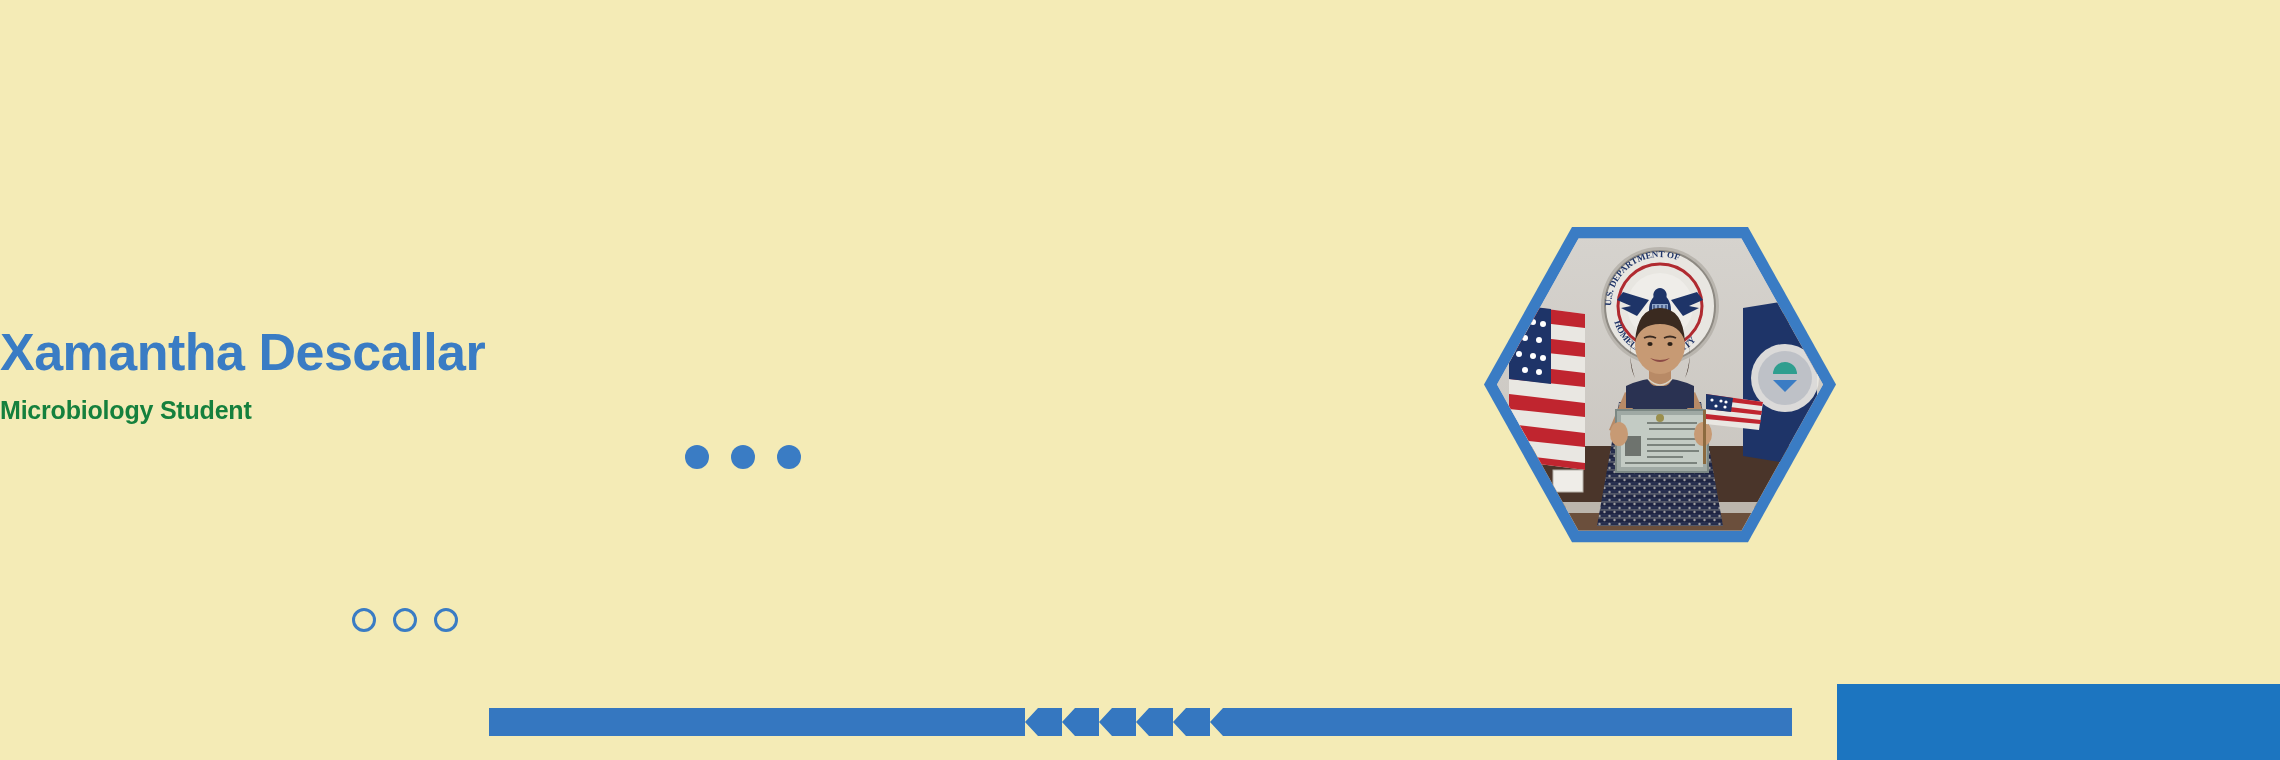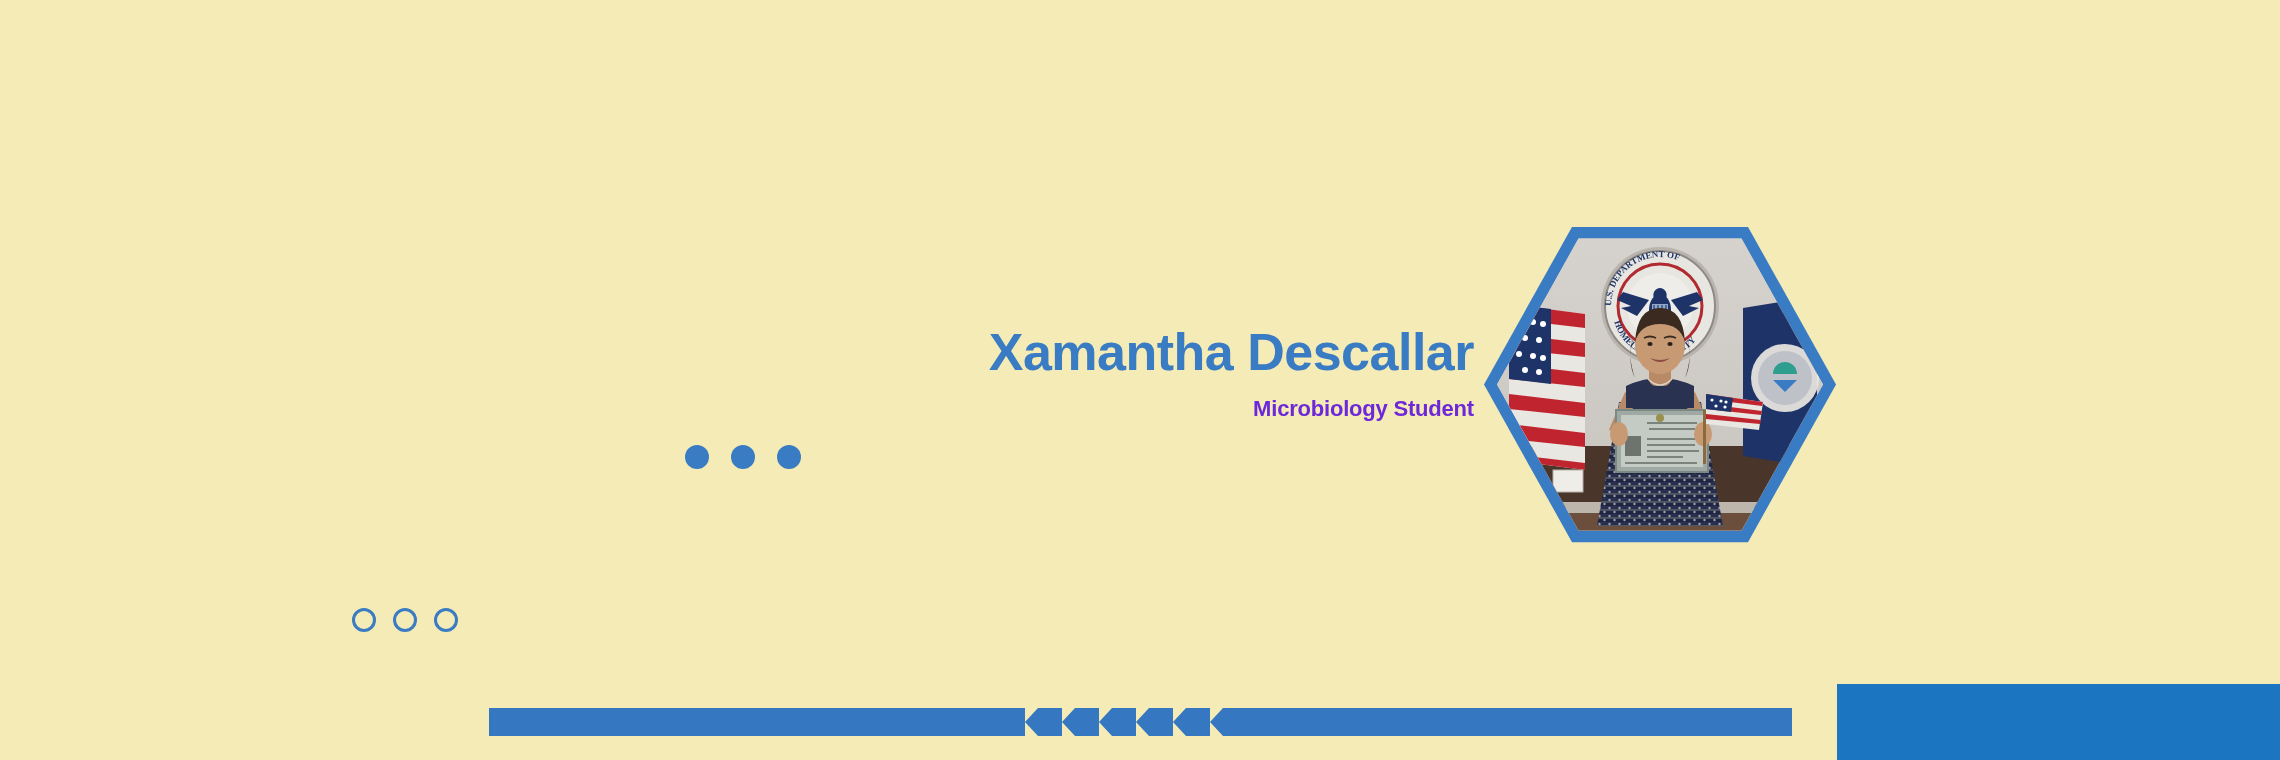--- a/index.html
+++ b/index.html
@@ -42,37 +42,37 @@
     left:1837px; top:684px;
     width:443px; height:76px;
     background:#1C75C0;
   }
 
   
   .text-group {
     position:absolute;
     left:0; top:325px;
     width:1474px;
-    text-align:right;
+    text-align:left;
     z-index:6;
   }
   .name {
     font-size:52px;
     font-weight:700;
     letter-spacing:-0.5px;
     color:#3A7CC4;
     line-height:1.06;
     white-space:nowrap;
   }
   .role {
     margin-top:16px;
-    font-size:22px;
+    font-size:25px;
     font-weight:700;
     letter-spacing:-0.2px;
-    color:#6d28d9;
+    color:#15803d;
     white-space:nowrap;
   }
 
   
   .dots-filled {
     position:absolute;
     left:685px; top:445px;
     display:flex; gap:22px;
     z-index:6;
   }

